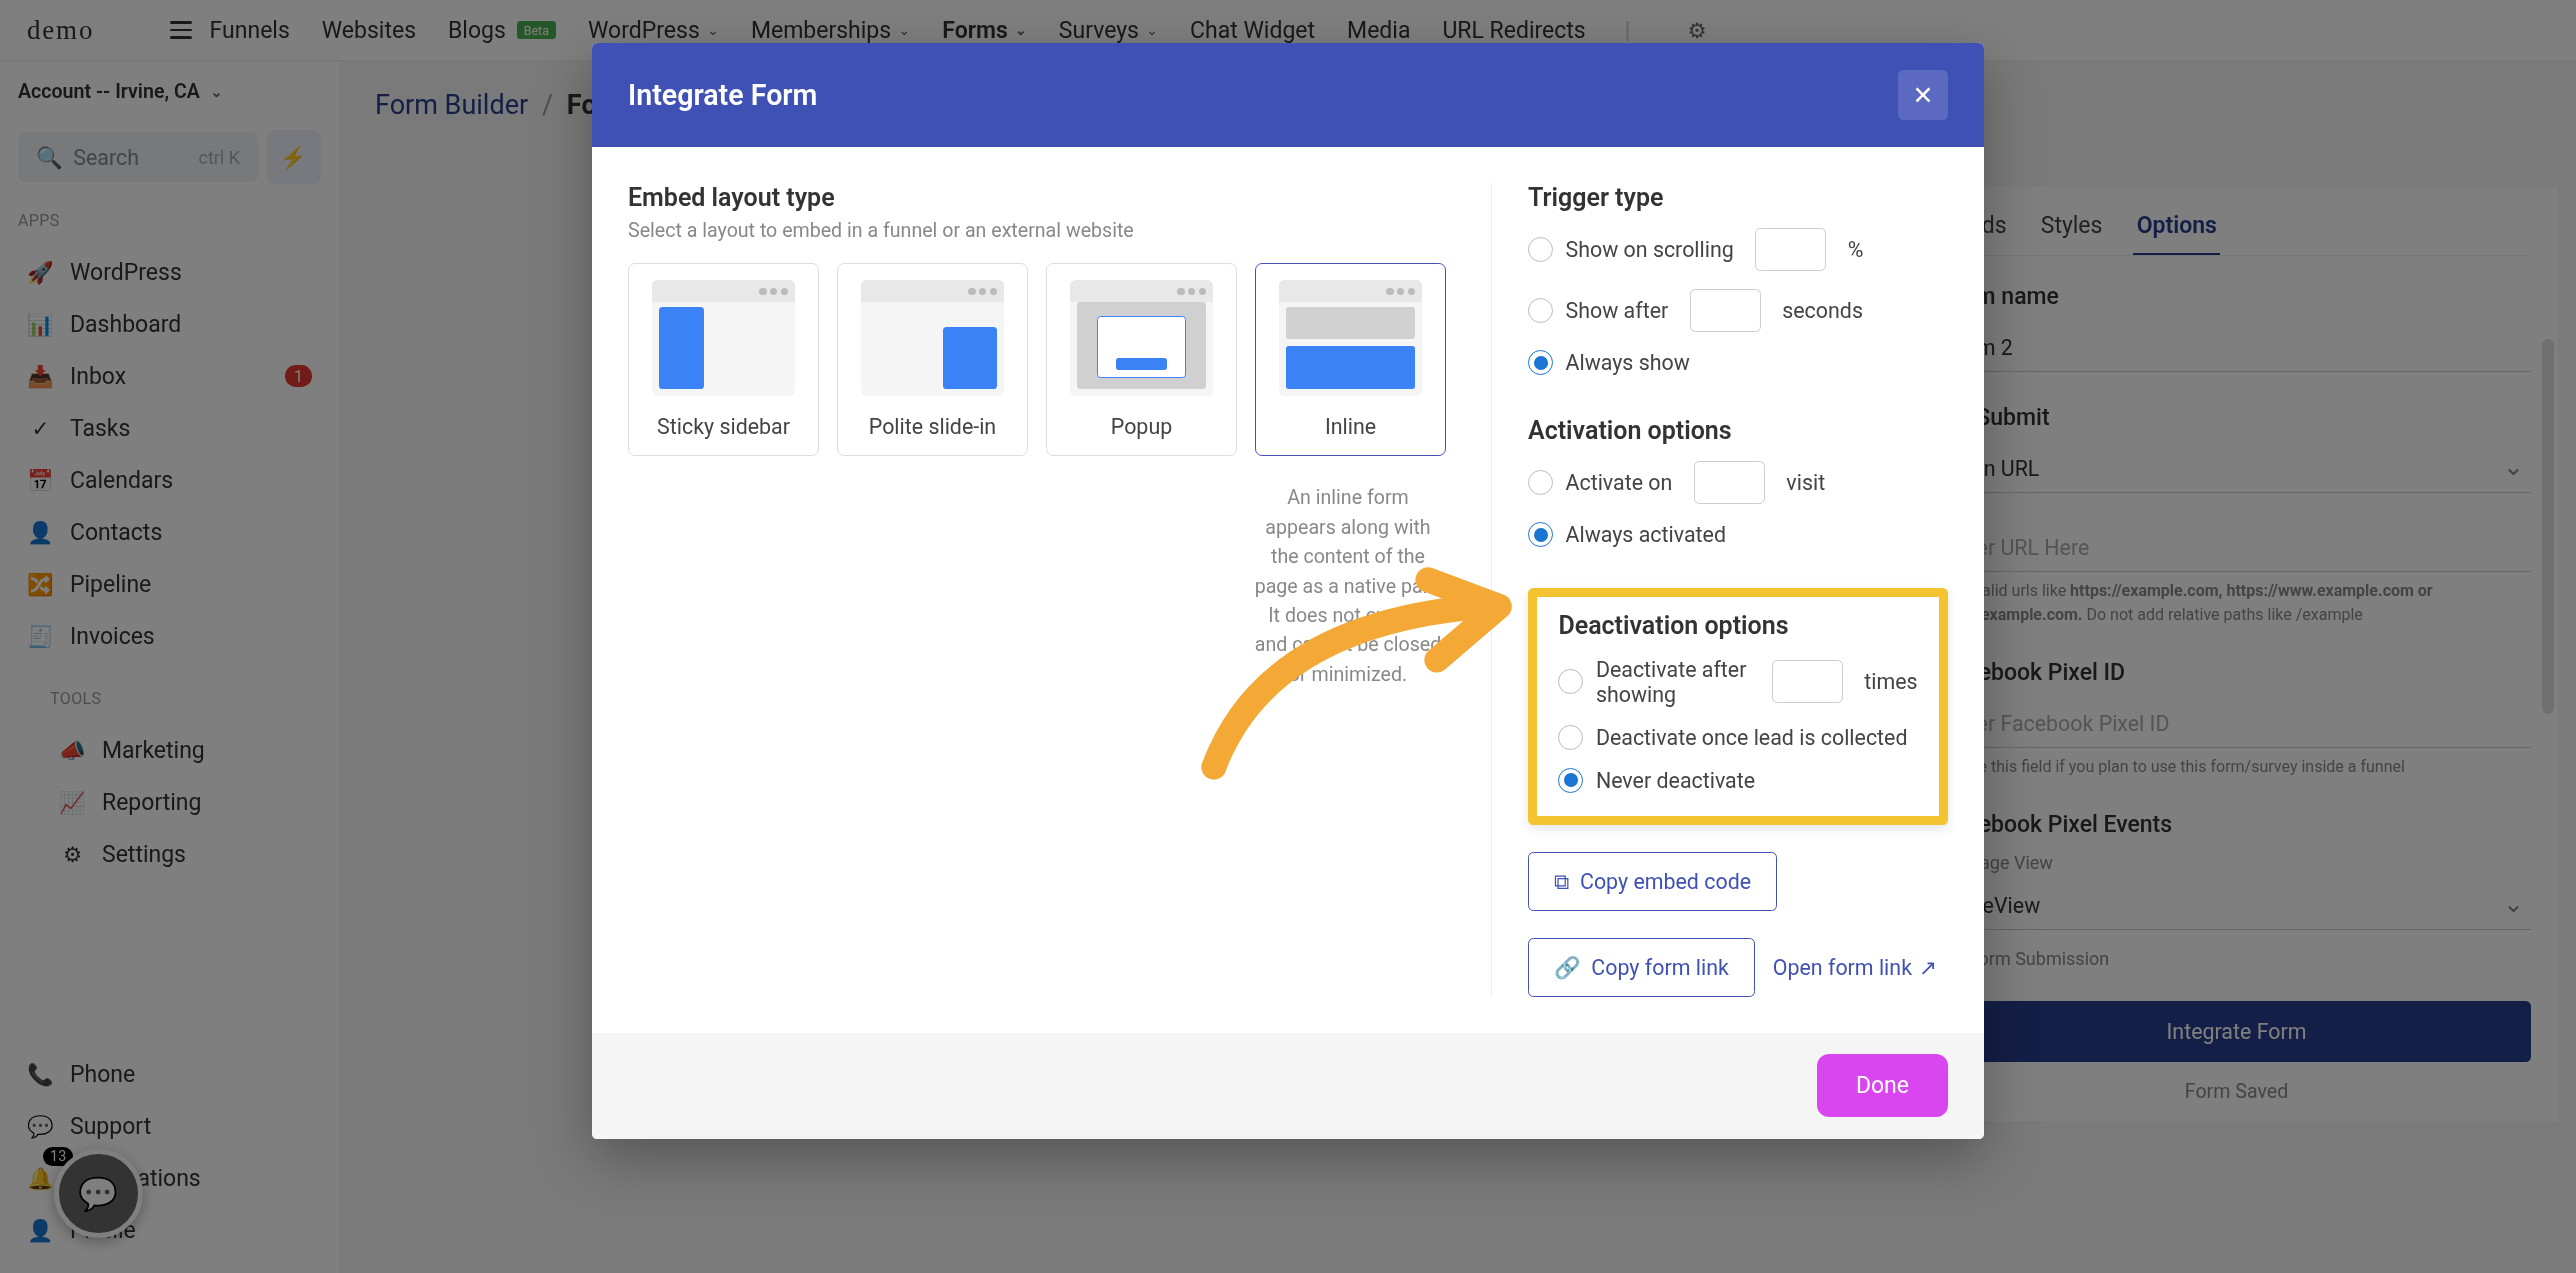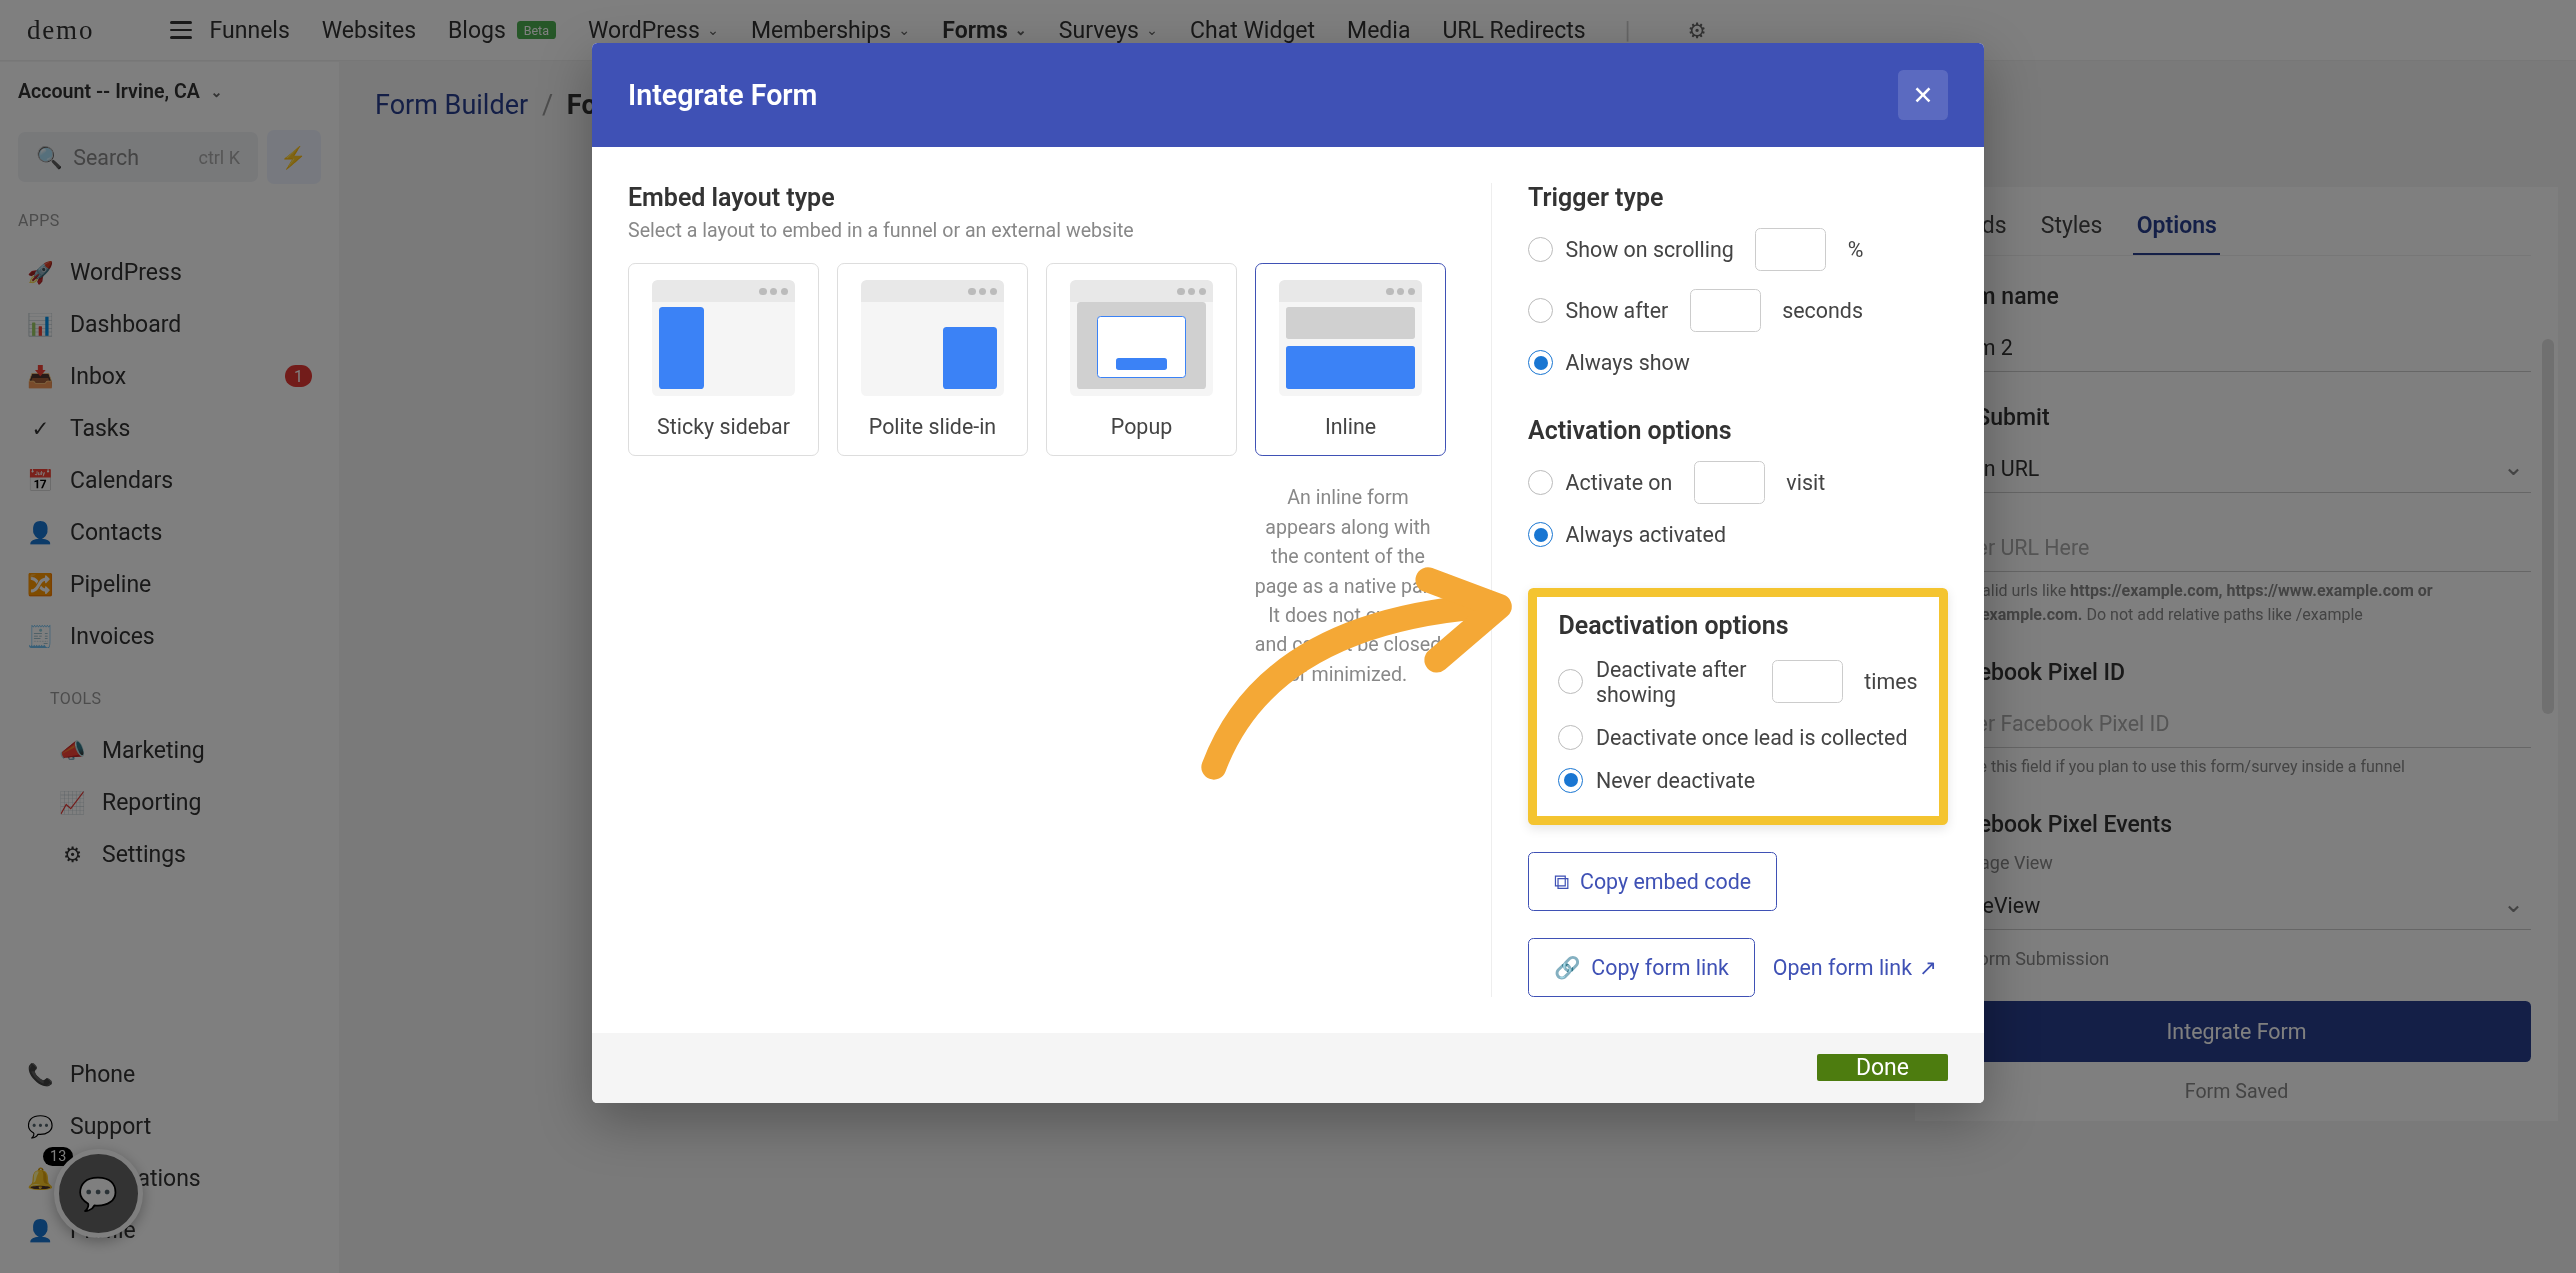--- a/index.html
+++ b/index.html
@@ -95,21 +95,21 @@
 .radio.checked::after { content: ""; position: absolute; inset: 4.5px; background: #1976d2; border-radius: 50%; }
 .num-input { width: 71px; height: 43px; border: 0.9px solid #ccc; border-radius: 5.4px; margin: 0 9px; }
 
 .highlight-box { border: 9px solid #f4c430; border-radius: 5.4px; padding: 14.3px 21.4px; background: #fff; box-shadow: 0 3.6px 10.7px rgba(0,0,0,0.1); }
 
 .action-buttons { display: flex; gap: 18px; align-items: center; margin-top: 27px; flex-wrap: wrap; }
 .btn-outline { border: 1.8px solid #3f51b5; color: #3f51b5; padding: 16px 25px; border-radius: 5.4px; font-size: 21.4px; display: flex; align-items: center; gap: 10.7px; cursor: pointer; }
 .btn-link { color: #3f51b5; font-size: 21.4px; display: flex; align-items: center; gap: 7.1px; cursor: pointer; }
 
 .modal-footer { background: #f5f5f5; padding: 21.4px 36px; display: flex; justify-content: flex-end; }
-.btn-primary { background: #4d7c0f; color: #fff; padding: 0 39px; border-radius: 2px; font-size: 23px; cursor: pointer; }
+.btn-primary { background: #d946ef; color: #fff; padding: 18px 39px; border-radius: 12px; font-size: 23px; cursor: pointer; }
 
 
 .arrow-annotation { position: absolute; z-index: 200; pointer-events: none; }
 
 
 .fake-scrollbar { position: absolute; right: 3.6px; top: 152px; width: 12.5px; height: 375px; background: #e0e0e0; border-radius: 7.1px; }
 </style>
 </head>
 <body>
 

